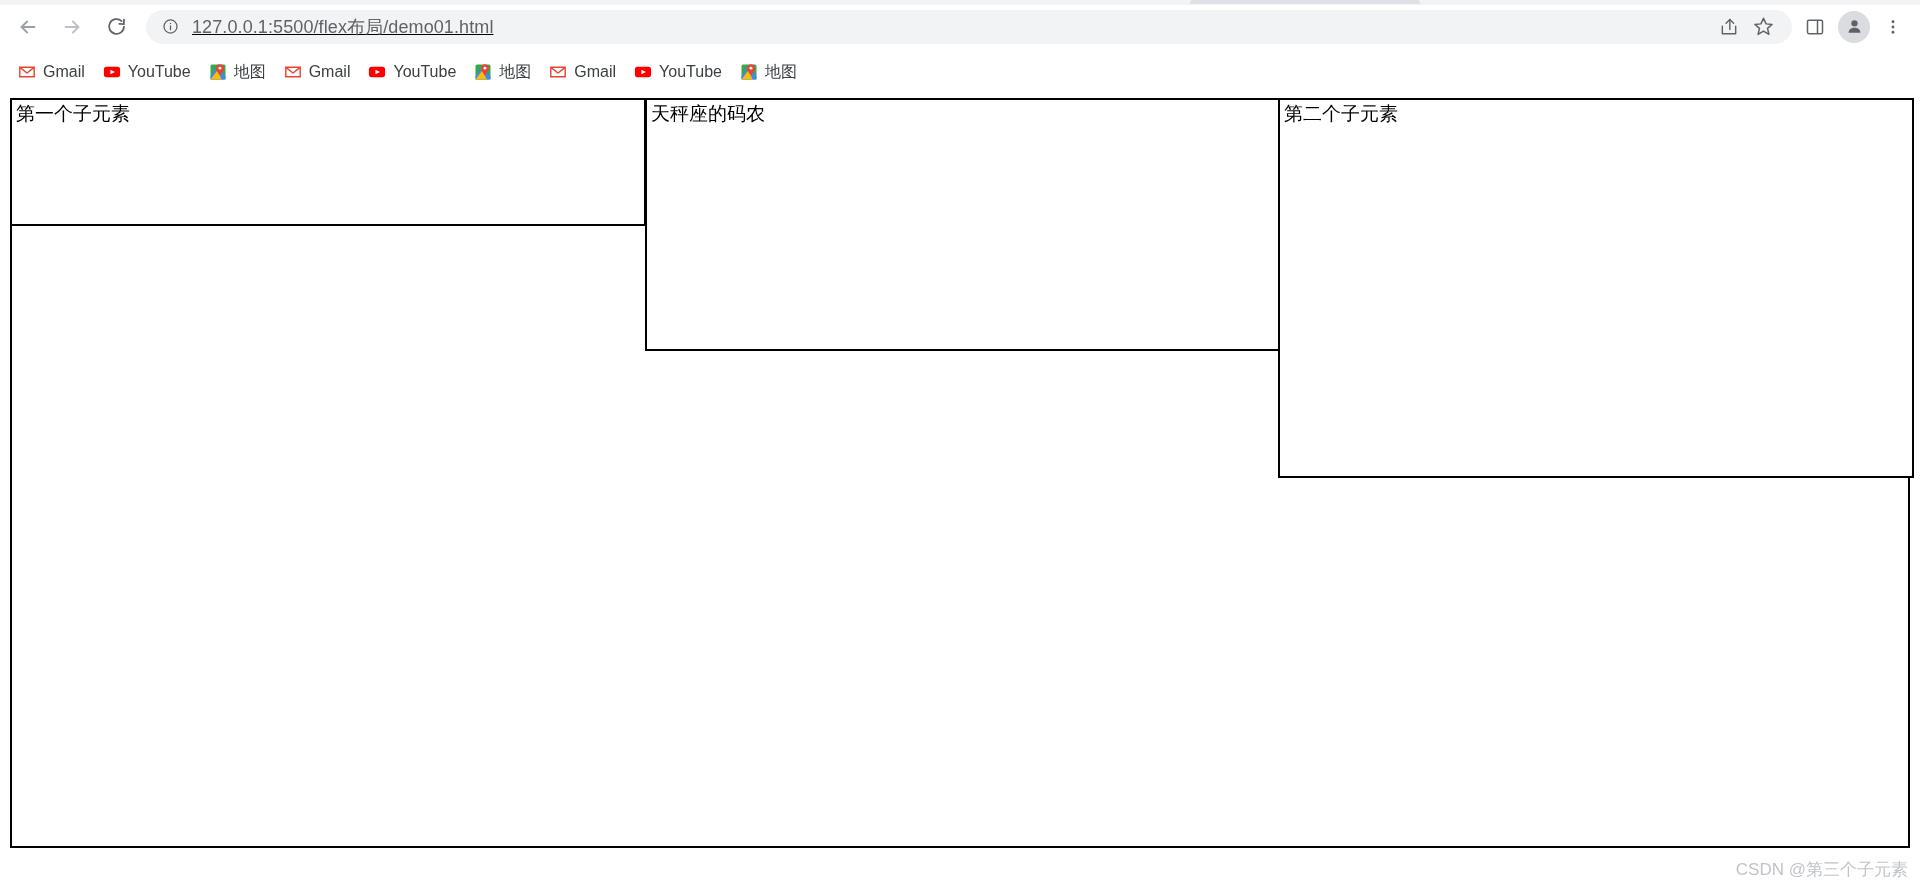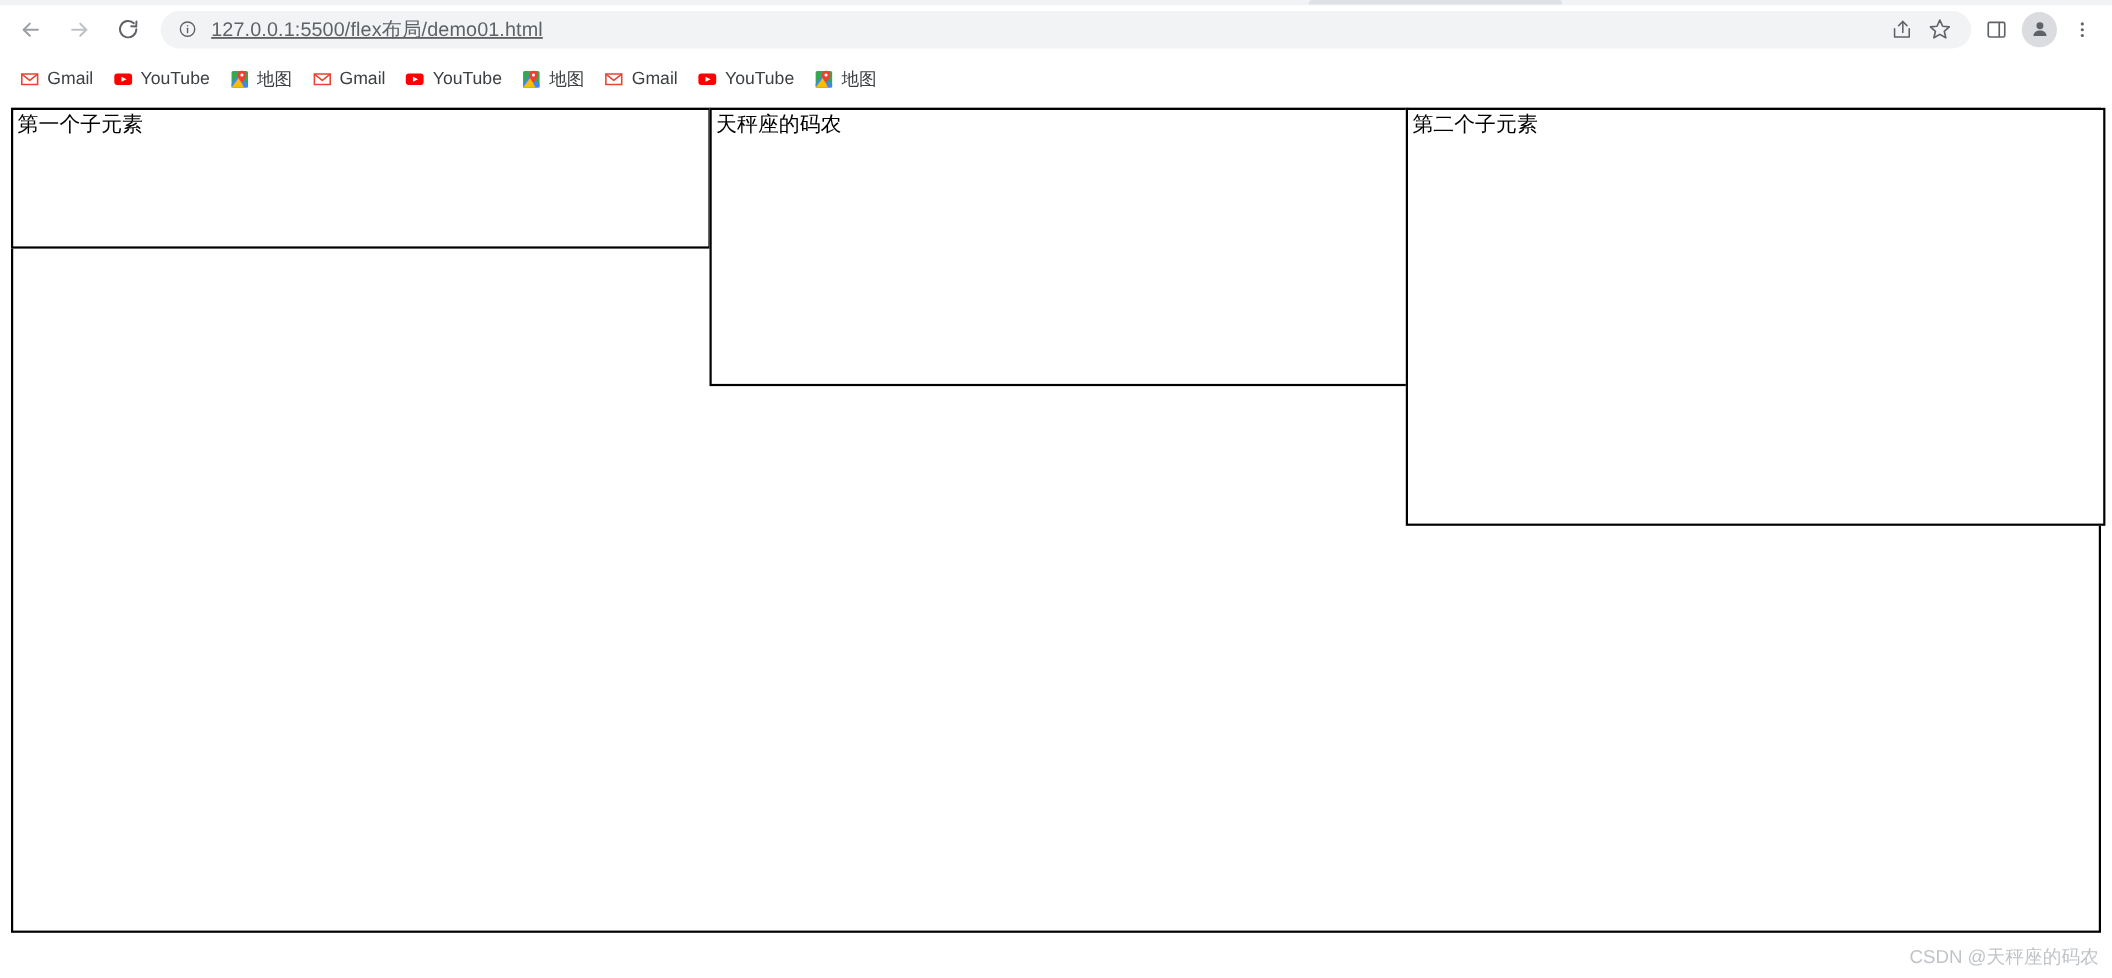--- a/index.html
+++ b/index.html
@@ -359,14 +359,14 @@
 
     <div class="flex-item" id="flex-item-2">
       <span>天秤座的码农</span>
     </div>
 
     <div class="flex-item" id="flex-item-3">
       <span>第二个子元素</span>
     </div>
   </div>
 
-  <div id="watermark">CSDN @天秤座的码农</div>
+  <div id="watermark">CSDN @第三个子元素</div>
 </div>
 
 </body></html>

